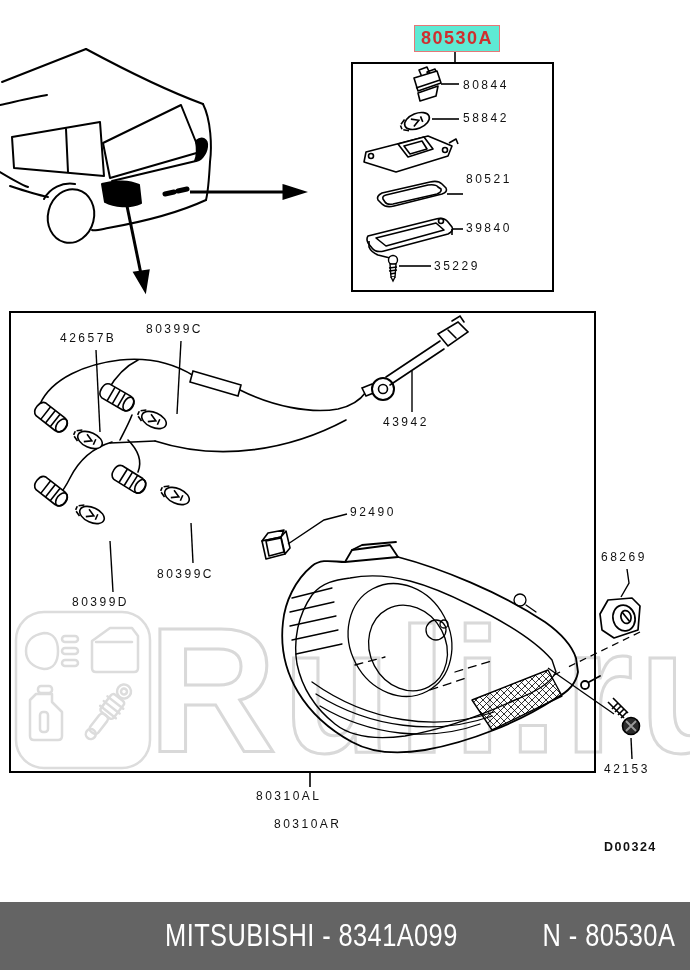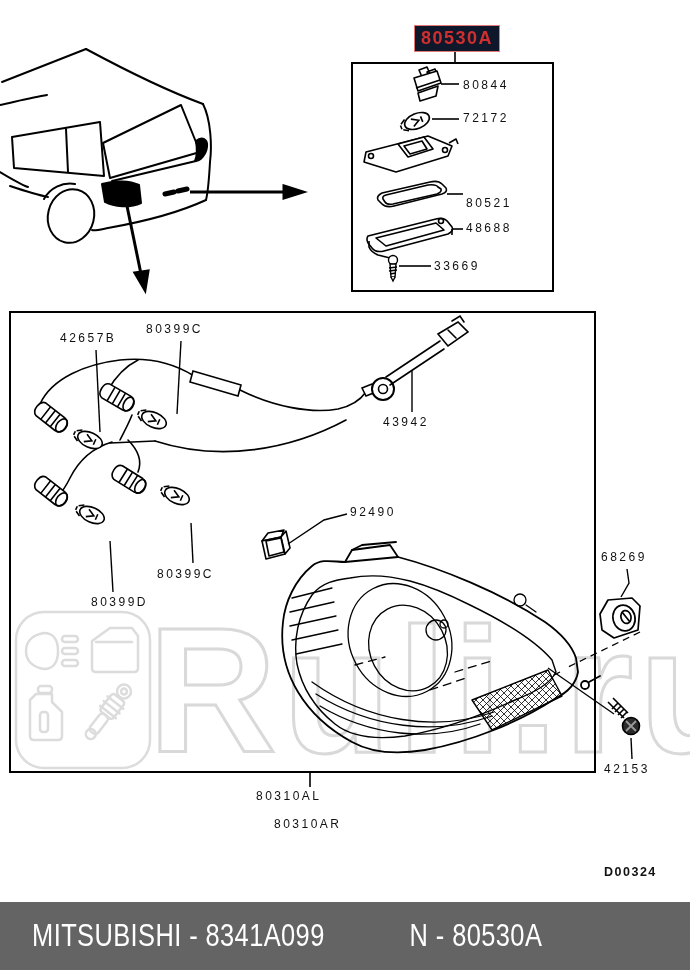--- a/index.html
+++ b/index.html
@@ -2,26 +2,26 @@
 <html><head>
 <meta charset="utf-8">
 <style>
   html,body{margin:0;padding:0;background:#fff;}
   #stage{position:relative;width:690px;height:970px;background:#ffffff;overflow:hidden;
          font-family:"Liberation Sans",sans-serif;}
   .layer{position:absolute;left:0;top:0;}
   .callout{position:absolute;font-size:12px;color:#111;letter-spacing:2.5px;white-space:nowrap;
            font-family:"Liberation Sans",sans-serif;z-index:30;}
   #hl{position:absolute;left:414px;top:25px;width:84px;height:25px;z-index:40;
-      background:#0f172a;border:1px solid #e57777;color:#cf2f2f;font-size:18px;
+      background:#5eead4;border:1px solid #e57777;color:#cf2f2f;font-size:18px;
       letter-spacing:1.5px;text-align:center;line-height:24px;font-weight:bold;}
-  #dcode{position:absolute;left:604px;top:865px;font-size:12.5px;font-weight:bold;
+  #dcode{position:absolute;left:604px;top:840px;font-size:12.5px;font-weight:bold;
          letter-spacing:1.5px;color:#111;z-index:30;}
   #footer{position:absolute;left:0;top:902px;width:690px;height:68px;background:#646464;
-          display:flex;align-items:center;justify-content:flex-start;gap:38px;z-index:50;}
+          display:flex;align-items:center;justify-content:flex-end;gap:38px;z-index:50;}
   #footer span{color:#fff;font-size:31px;letter-spacing:0.5px;transform:scaleX(0.82);
                font-family:"Liberation Sans",sans-serif;}
   svg{display:block;}
 </style>
 </head>
 <body>
 
 <div id="stage">
 
   <svg class="layer" width="690" height="970" style="z-index:1">
@@ -236,30 +236,30 @@
       <path d="M626,721 L636,731 M636,721 L626,731" stroke="#9a9a9a" stroke-width="1.8"></path>
     </g>
     <path d="M631,738 L632,759" stroke="#000" stroke-width="1.4"></path>
 
     <path d="M310,773 L310,787" stroke="#000" stroke-width="1.6"></path>
   </svg>
 
   <div id="hl">80530A</div>
 
   <div class="callout" style="left:463px;top:78px">80844</div>
-  <div class="callout" style="left:463px;top:111px">72172</div>
-  <div class="callout" style="left:466px;top:196px">80521</div>
-  <div class="callout" style="left:466px;top:221px">48688</div>
-  <div class="callout" style="left:434px;top:259px">33669</div>
+  <div class="callout" style="left:463px;top:111px">58842</div>
+  <div class="callout" style="left:466px;top:172px">80521</div>
+  <div class="callout" style="left:466px;top:221px">39840</div>
+  <div class="callout" style="left:434px;top:259px">35229</div>
   <div class="callout" style="left:60px;top:331px">42657B</div>
   <div class="callout" style="left:146px;top:322px">80399C</div>
   <div class="callout" style="left:383px;top:415px">43942</div>
   <div class="callout" style="left:350px;top:505px">92490</div>
   <div class="callout" style="left:157px;top:567px">80399C</div>
-  <div class="callout" style="left:91px;top:595px">80399D</div>
+  <div class="callout" style="left:72px;top:595px">80399D</div>
   <div class="callout" style="left:601px;top:550px">68269</div>
   <div class="callout" style="left:604px;top:762px">42153</div>
   <div class="callout" style="left:256px;top:789px">80310AL</div>
   <div class="callout" style="left:274px;top:817px">80310AR</div>
 
   <div id="dcode">D00324</div>
 
   <div id="footer">
     <span>MITSUBISHI - 8341A099</span>
     <span>N - 80530A</span>

